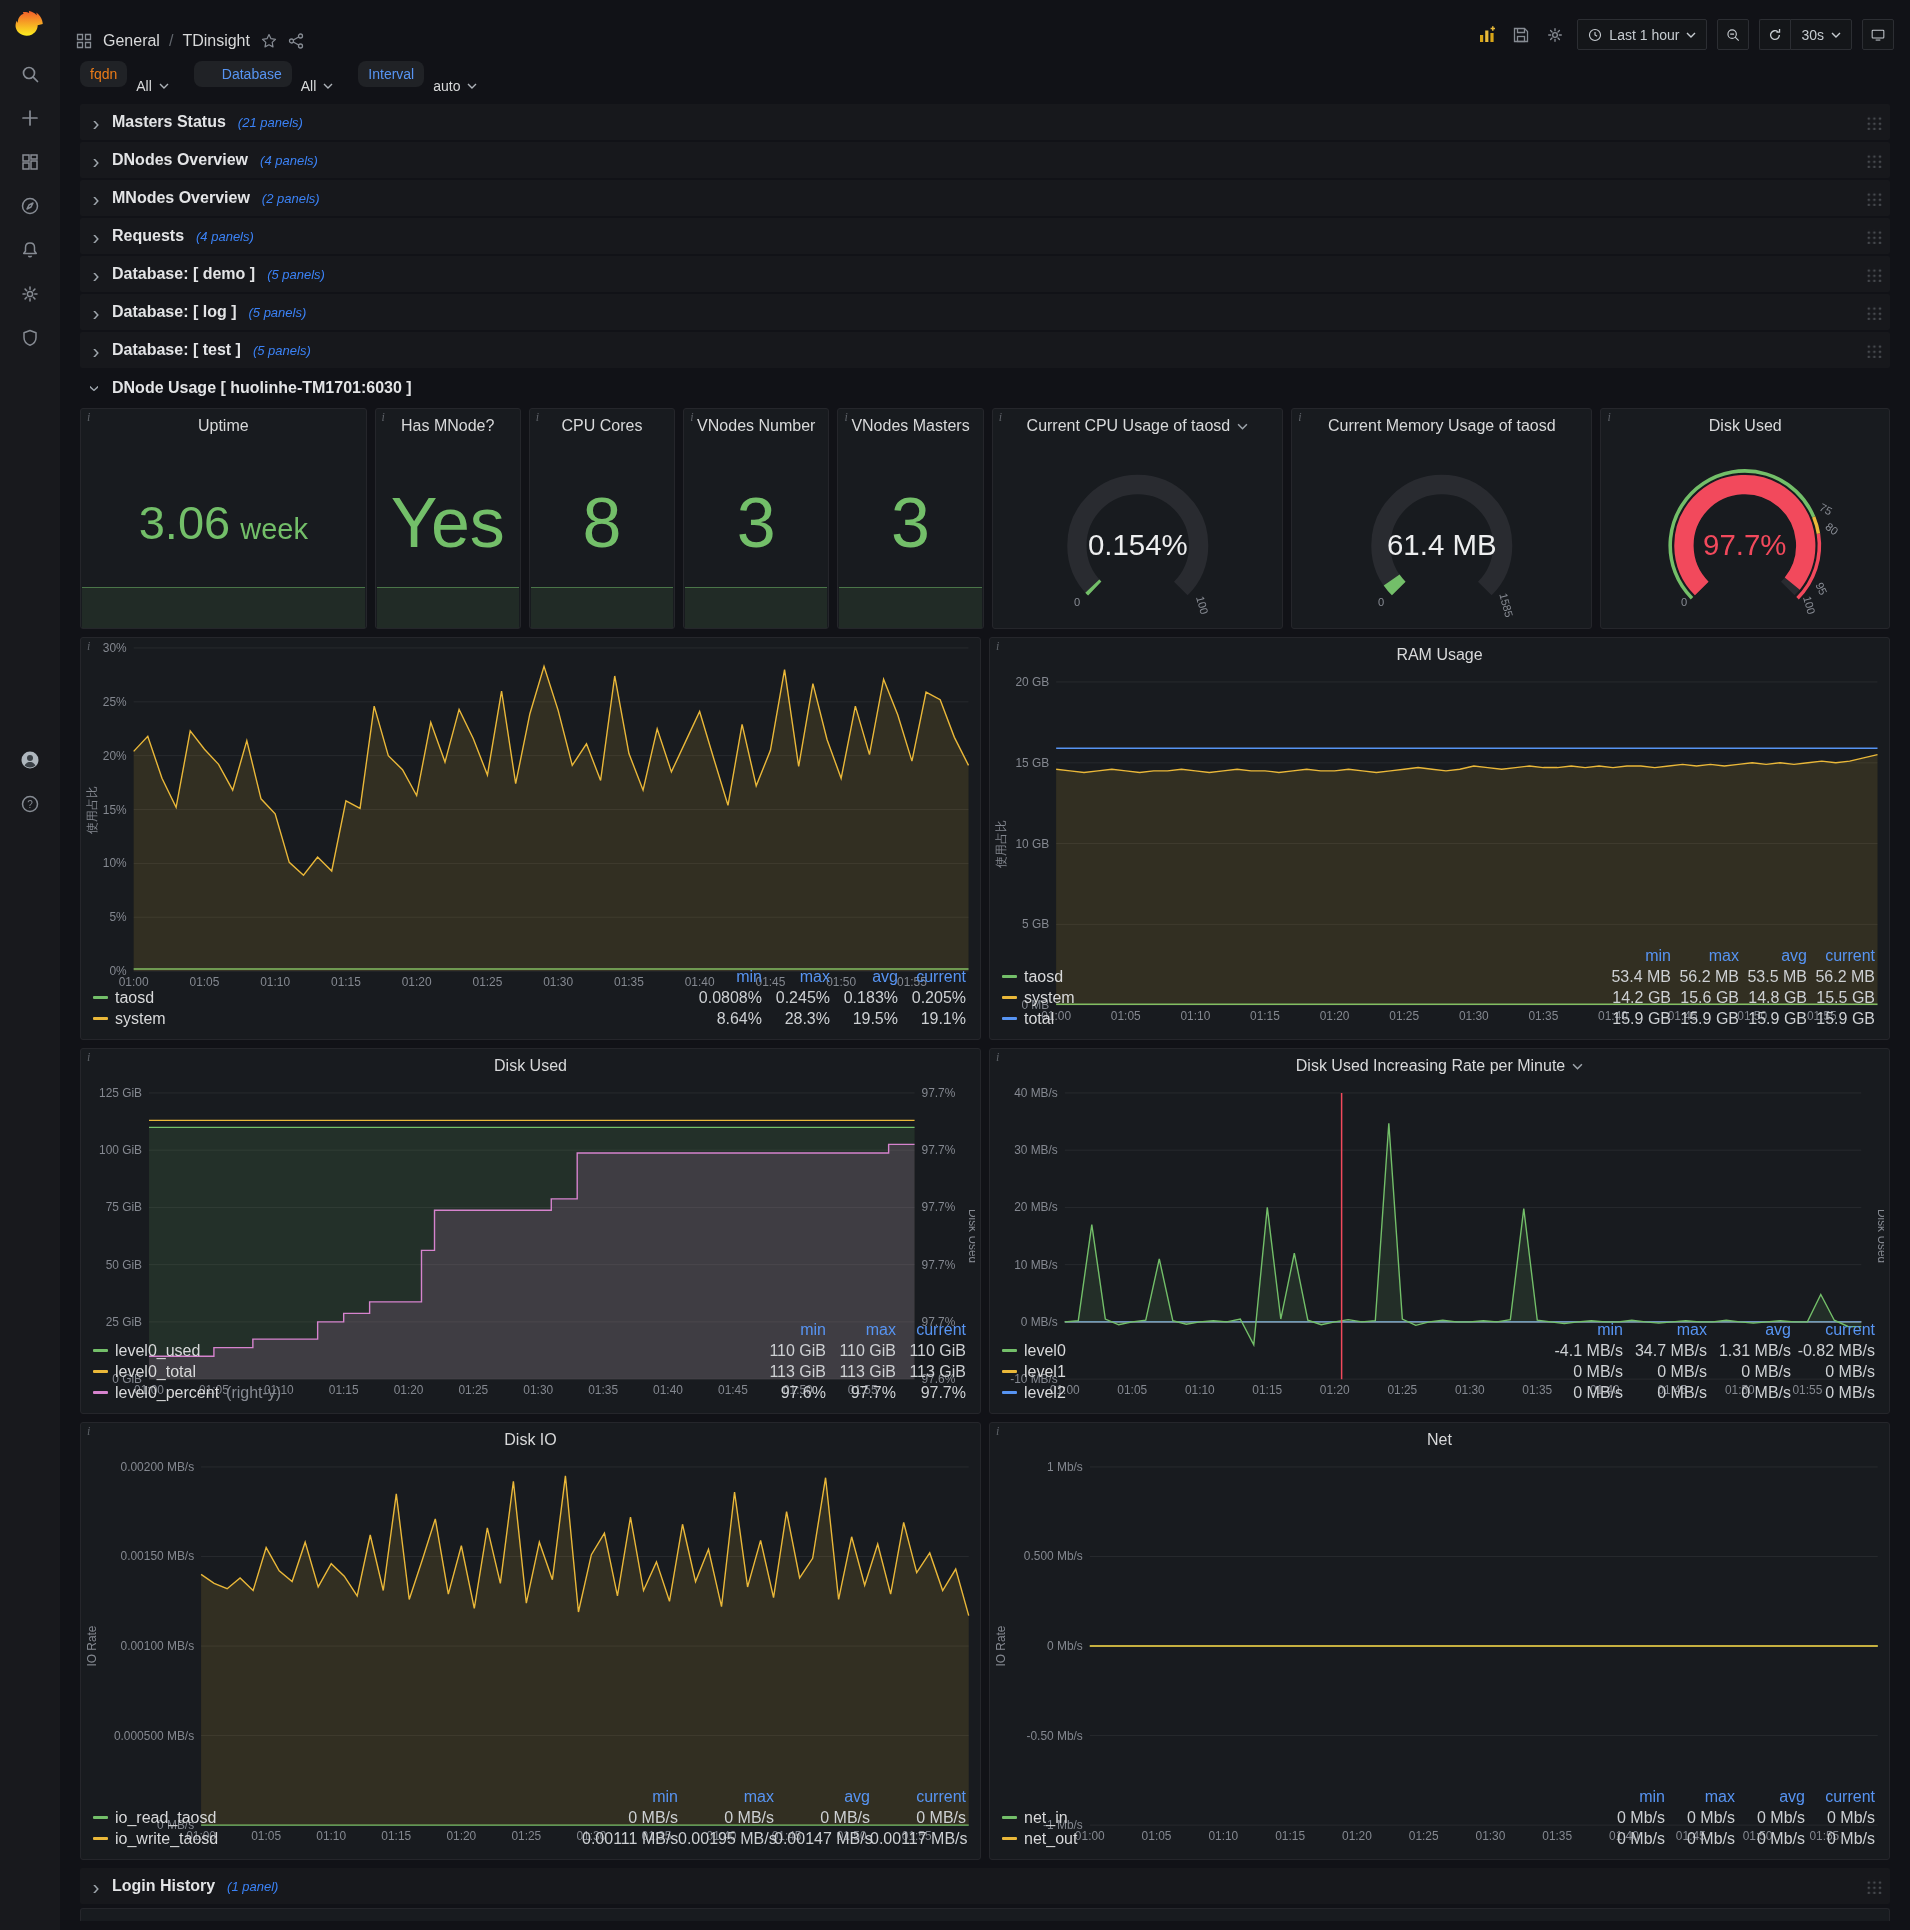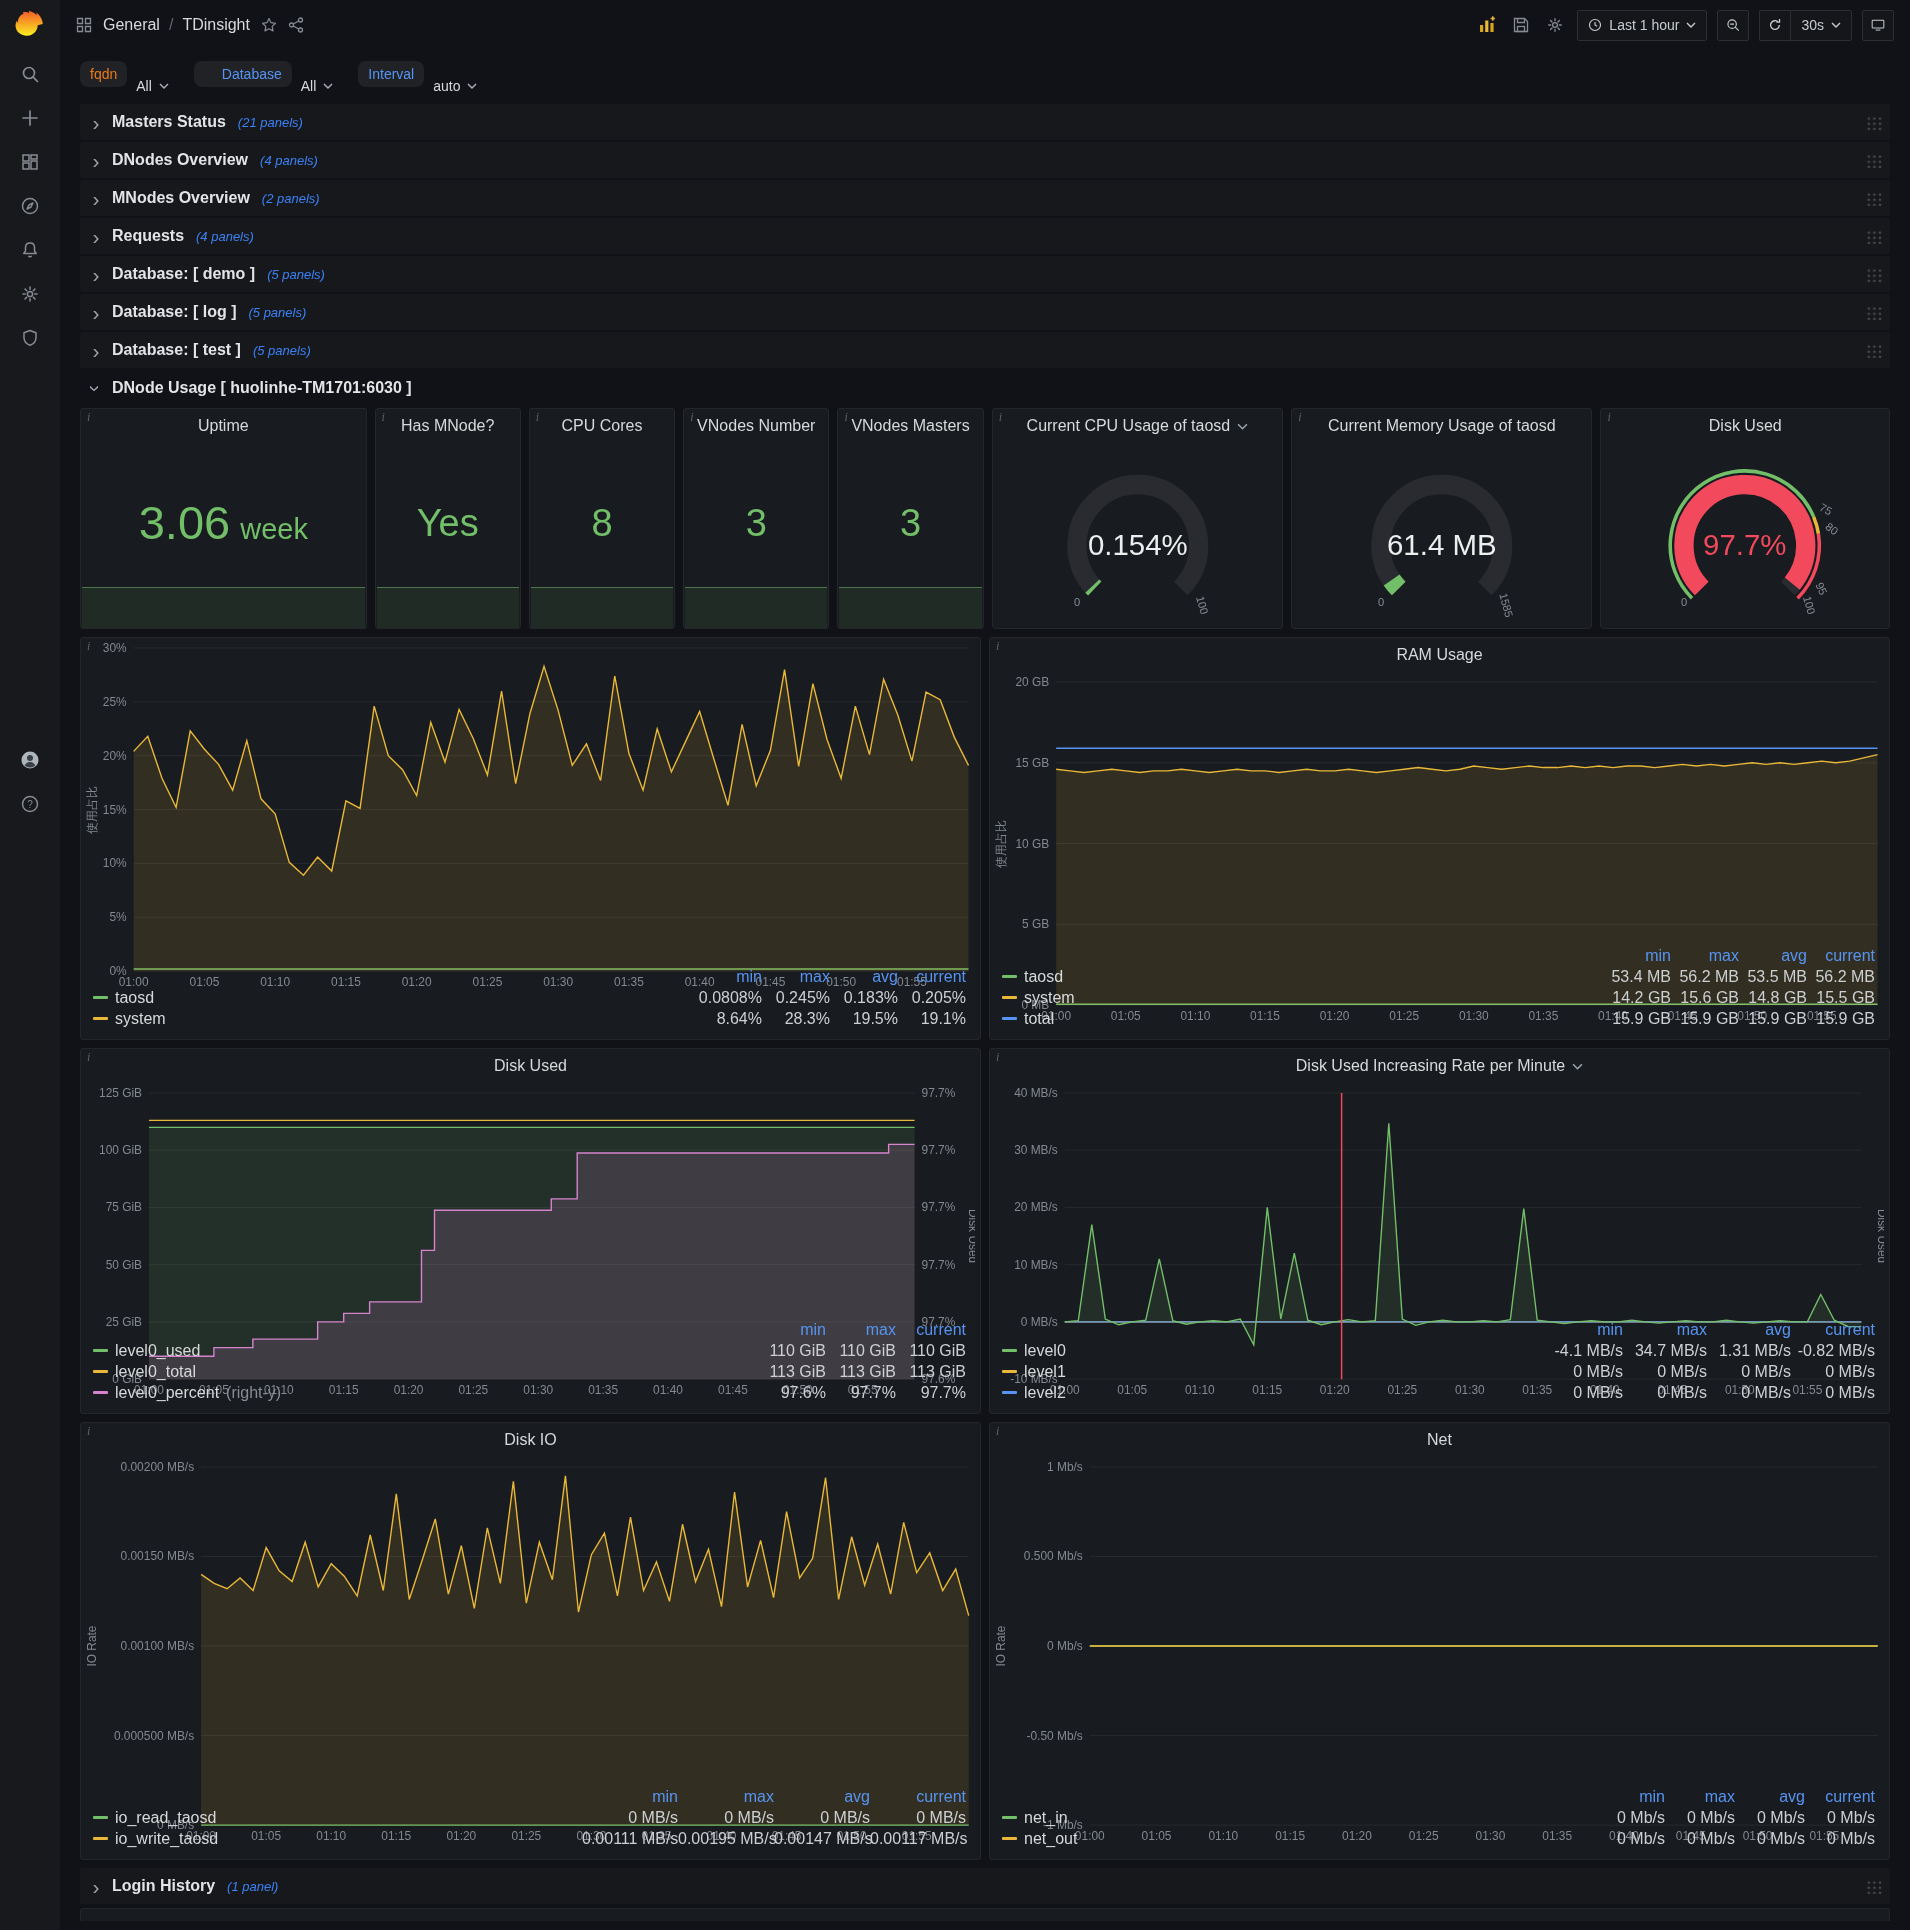--- a/index.html
+++ b/index.html
@@ -7,21 +7,21 @@
 .app{display:flex;width:100%;height:100%;}
 
 .sidebar{width:60px;flex:0 0 60px;background:#18191D;display:flex;flex-direction:column;align-items:center;}
 .logo{width:60px;height:52px;display:flex;align-items:center;justify-content:center;cursor:pointer;}
 .logo svg{width:34px;height:34px;}
 .side-icon{width:60px;height:44px;display:flex;align-items:center;justify-content:center;color:#868B93;cursor:pointer;}
 .side-icon svg{width:20px;height:20px;}
 .side-gap{height:378px;}
 
 .main{flex:1;display:flex;flex-direction:column;min-width:0;}
-.topbar{height:50px;flex:0 0 50px;display:flex;align-items:center;justify-content:space-between;padding:0 16px;}
+.topbar{height:50px;flex:0 0 50px;display:flex;align-items:flex-end;justify-content:space-between;padding:0 16px;}
 .tb-left{display:flex;align-items:center;gap:11px;}
 .breadcrumb{display:flex;align-items:center;gap:9px;font-size:16px;}
 .crumb{color:#D8D9DA;cursor:pointer;}
 .crumb-sep{color:#60646B;}
 .tb-ic{color:#868B93;display:flex;cursor:pointer;}
 .tb-ic svg{width:16px;height:16px;}
 .tb-right{display:flex;align-items:center;gap:10px;}
 .tb-iconbtn{background:none;border:none;color:#868B93;display:flex;align-items:center;cursor:pointer;padding:3px;}
 .tb-iconbtn svg{width:18px;height:18px;}
 .tb-btn{display:flex;align-items:center;gap:7px;height:31px;padding:0 10px;background:#141619;border:1px solid #2C2E33;border-radius:2px;color:#C7CCD1;font-size:14px;font-family:inherit;cursor:pointer;white-space:nowrap;}
@@ -51,21 +51,21 @@
 .row-h1{height:403px;}
 .row-h2{height:366px;}
 .row-h3{height:438px;}
 .panel{position:relative;background:#181B1F;border:1px solid #25262B;border-radius:3px;display:flex;flex-direction:column;min-width:0;}
 .corner-i{position:absolute;top:1px;left:6px;font:italic 12px "Liberation Serif",serif;color:#5E6268;z-index:2;}
 .panel-header{height:34px;flex:0 0 34px;display:flex;align-items:center;justify-content:center;gap:7px;cursor:pointer;overflow:hidden;}
 .panel-header h2{margin:0;font-size:16px;font-weight:500;color:#D8D9DA;white-space:nowrap;}
 .panel-header .caret{width:11px;height:7px;color:#9FA6AD;flex:0 0 11px;}
 
 .stat-body{flex:1;position:relative;display:flex;align-items:center;justify-content:center;}
-.stat-value{color:#73BF69;font-size:38px;font-weight:500;line-height:1;margin-bottom:26px;display:flex;align-items:baseline;gap:10px;}
+.stat-value{color:#73BF69;font-size:70px;font-weight:500;line-height:1;margin-bottom:26px;display:flex;align-items:baseline;gap:10px;}
 .stat-value.sv-md{font-size:47px;}
 .stat-unit{font-size:29px;font-weight:400;}
 .stat-spark{position:absolute;left:1px;right:1px;bottom:0;height:40px;background:rgba(115,191,105,0.10);border-top:1.5px solid rgba(115,191,105,0.5);}
 
 .gauge-body{flex:1;display:flex;align-items:center;justify-content:center;overflow:hidden;}
 .gauge-value{font-size:29px;font-weight:500;}
 .gauge-tick{font-size:11px;fill:#878B93;}
 
 .chart-body{flex:1;min-height:0;margin:2px 6px 0 4px;}
 .chart-body svg text{font-family:"Liberation Sans",sans-serif;}

